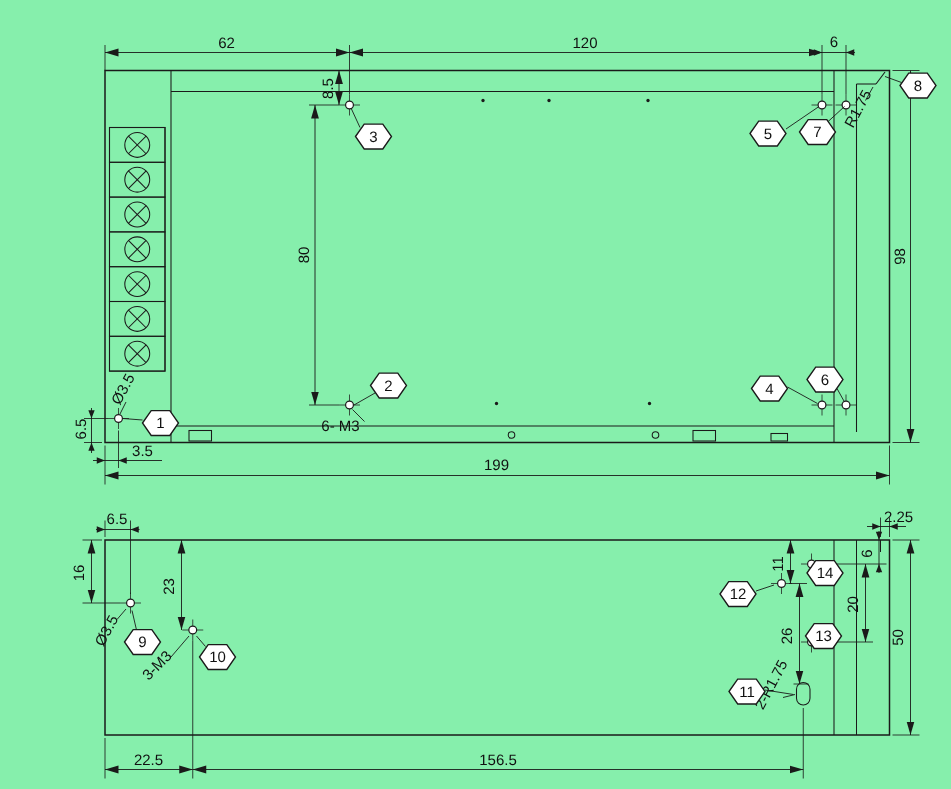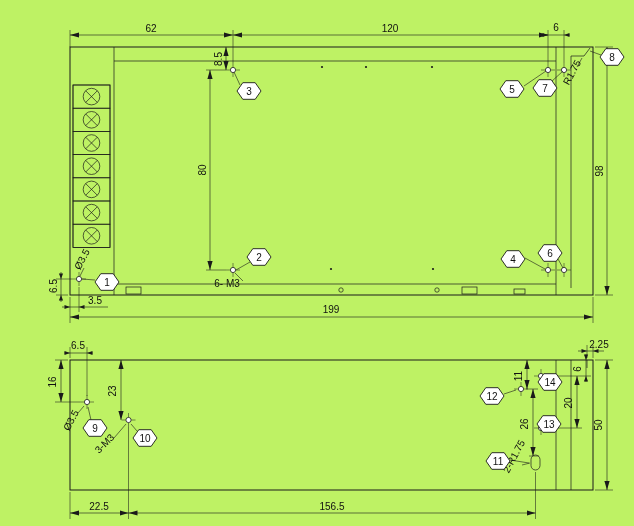--- a/index.html
+++ b/index.html
@@ -1,16 +1,16 @@
 <!DOCTYPE html>
 <html><head>
 <meta charset="utf-8">
 <style>
   html,body{margin:0;padding:0;background:#ffffff;}
-  #sheet{width:634px;height:526px;background:#bef264;position:relative;overflow:hidden;}
+  #sheet{width:634px;height:526px;background:#86efac;position:relative;overflow:hidden;}
   svg{display:block;}
   .outline{fill:none;stroke:#1a1a1a;stroke-width:1;}
   .thin{fill:none;stroke:#1a1a1a;stroke-width:0.7;}
   .dim{fill:none;stroke:#1a1a1a;stroke-width:0.6;}
   .ext{fill:none;stroke:#1a1a1a;stroke-width:0.55;}
   .leader{fill:none;stroke:#1a1a1a;stroke-width:0.6;}
   .cross{stroke:#1a1a1a;stroke-width:0.5;}
   .hole{fill:#fff;stroke:#1a1a1a;stroke-width:0.8;}
   .hex{fill:#fff;stroke:#1a1a1a;stroke-width:0.9;}
   .dot{fill:#1a1a1a;stroke:none;}

